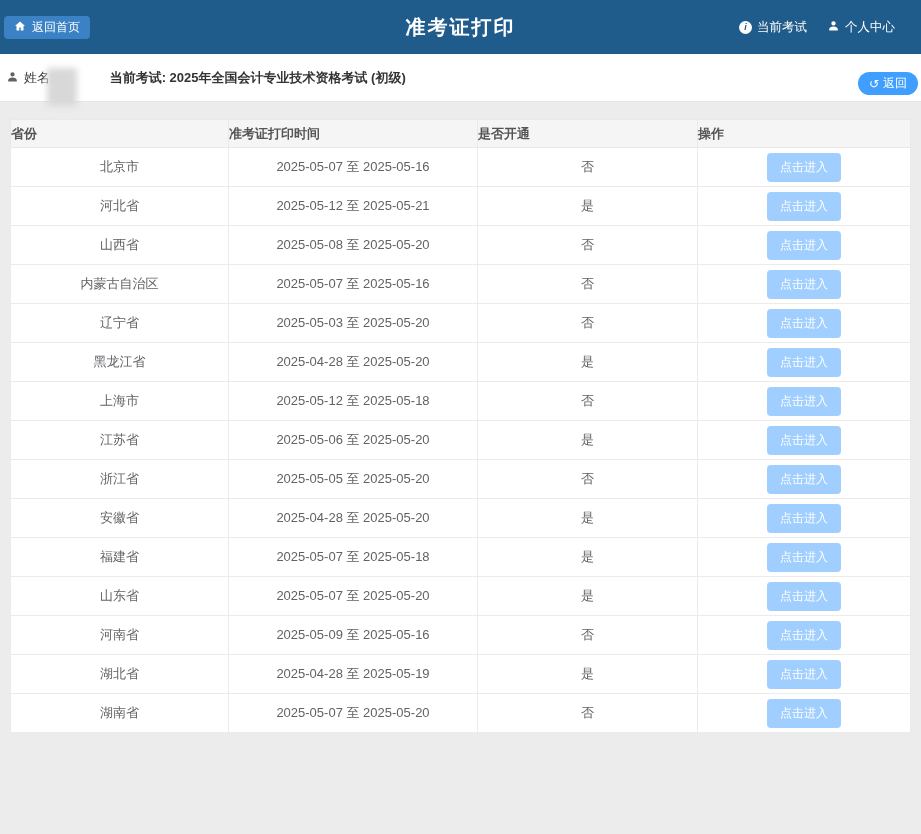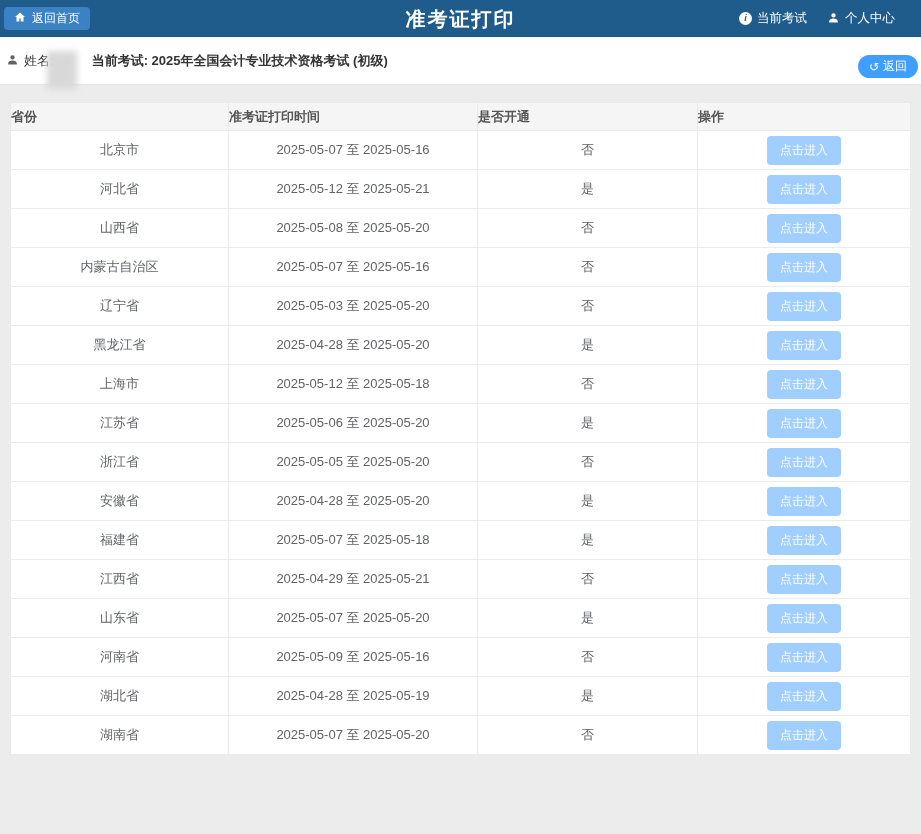--- a/index.html
+++ b/index.html
@@ -10,21 +10,21 @@
     width: 921px;
     height: 834px;
     overflow: hidden;
     background: #ececec;
     font-family: "Liberation Sans", "DejaVu Sans", sans-serif;
     position: relative;
   }
 
   
   .app-header {
-    height: 37px;
+    height: 54px;
     background: #1f5c8b;
     color: #fff;
     display: flex;
     align-items: center;
     padding: 0 26px 0 4px;
     box-sizing: border-box;
     position: relative;
   }
   .back-home-btn {
     display: inline-flex;
@@ -99,21 +99,21 @@
     position: absolute;
     left: 47px;
     top: 14px;
     width: 30px;
     height: 38px;
     background: #d8d8d8;
     filter: blur(3px);
     z-index: 2;
   }
   .exam-label {
-    margin-left: 38px;
+    margin-left: 56px;
     font-size: 13px;
     font-weight: bold;
     color: #333;
     white-space: nowrap;
   }
   .back-btn {
     position: absolute;
     right: 3px;
     top: 18px;
     height: 23px;
@@ -317,28 +317,20 @@
   </tr>
         <tr>
     <td>福建省</td>
     <td>2025-05-07 至 2025-05-18</td>
     <td>是</td>
     <td>
       <button class="enter-btn">点击进入</button>
     </td>
   </tr>
         <tr>
-    <td>江西省</td>
-    <td>2025-04-29 至 2025-05-21</td>
-    <td>否</td>
-    <td>
-      <button class="enter-btn">点击进入</button>
-    </td>
-  </tr>
-        <tr>
     <td>山东省</td>
     <td>2025-05-07 至 2025-05-20</td>
     <td>是</td>
     <td>
       <button class="enter-btn">点击进入</button>
     </td>
   </tr>
         <tr>
     <td>河南省</td>
     <td>2025-05-09 至 2025-05-16</td>

